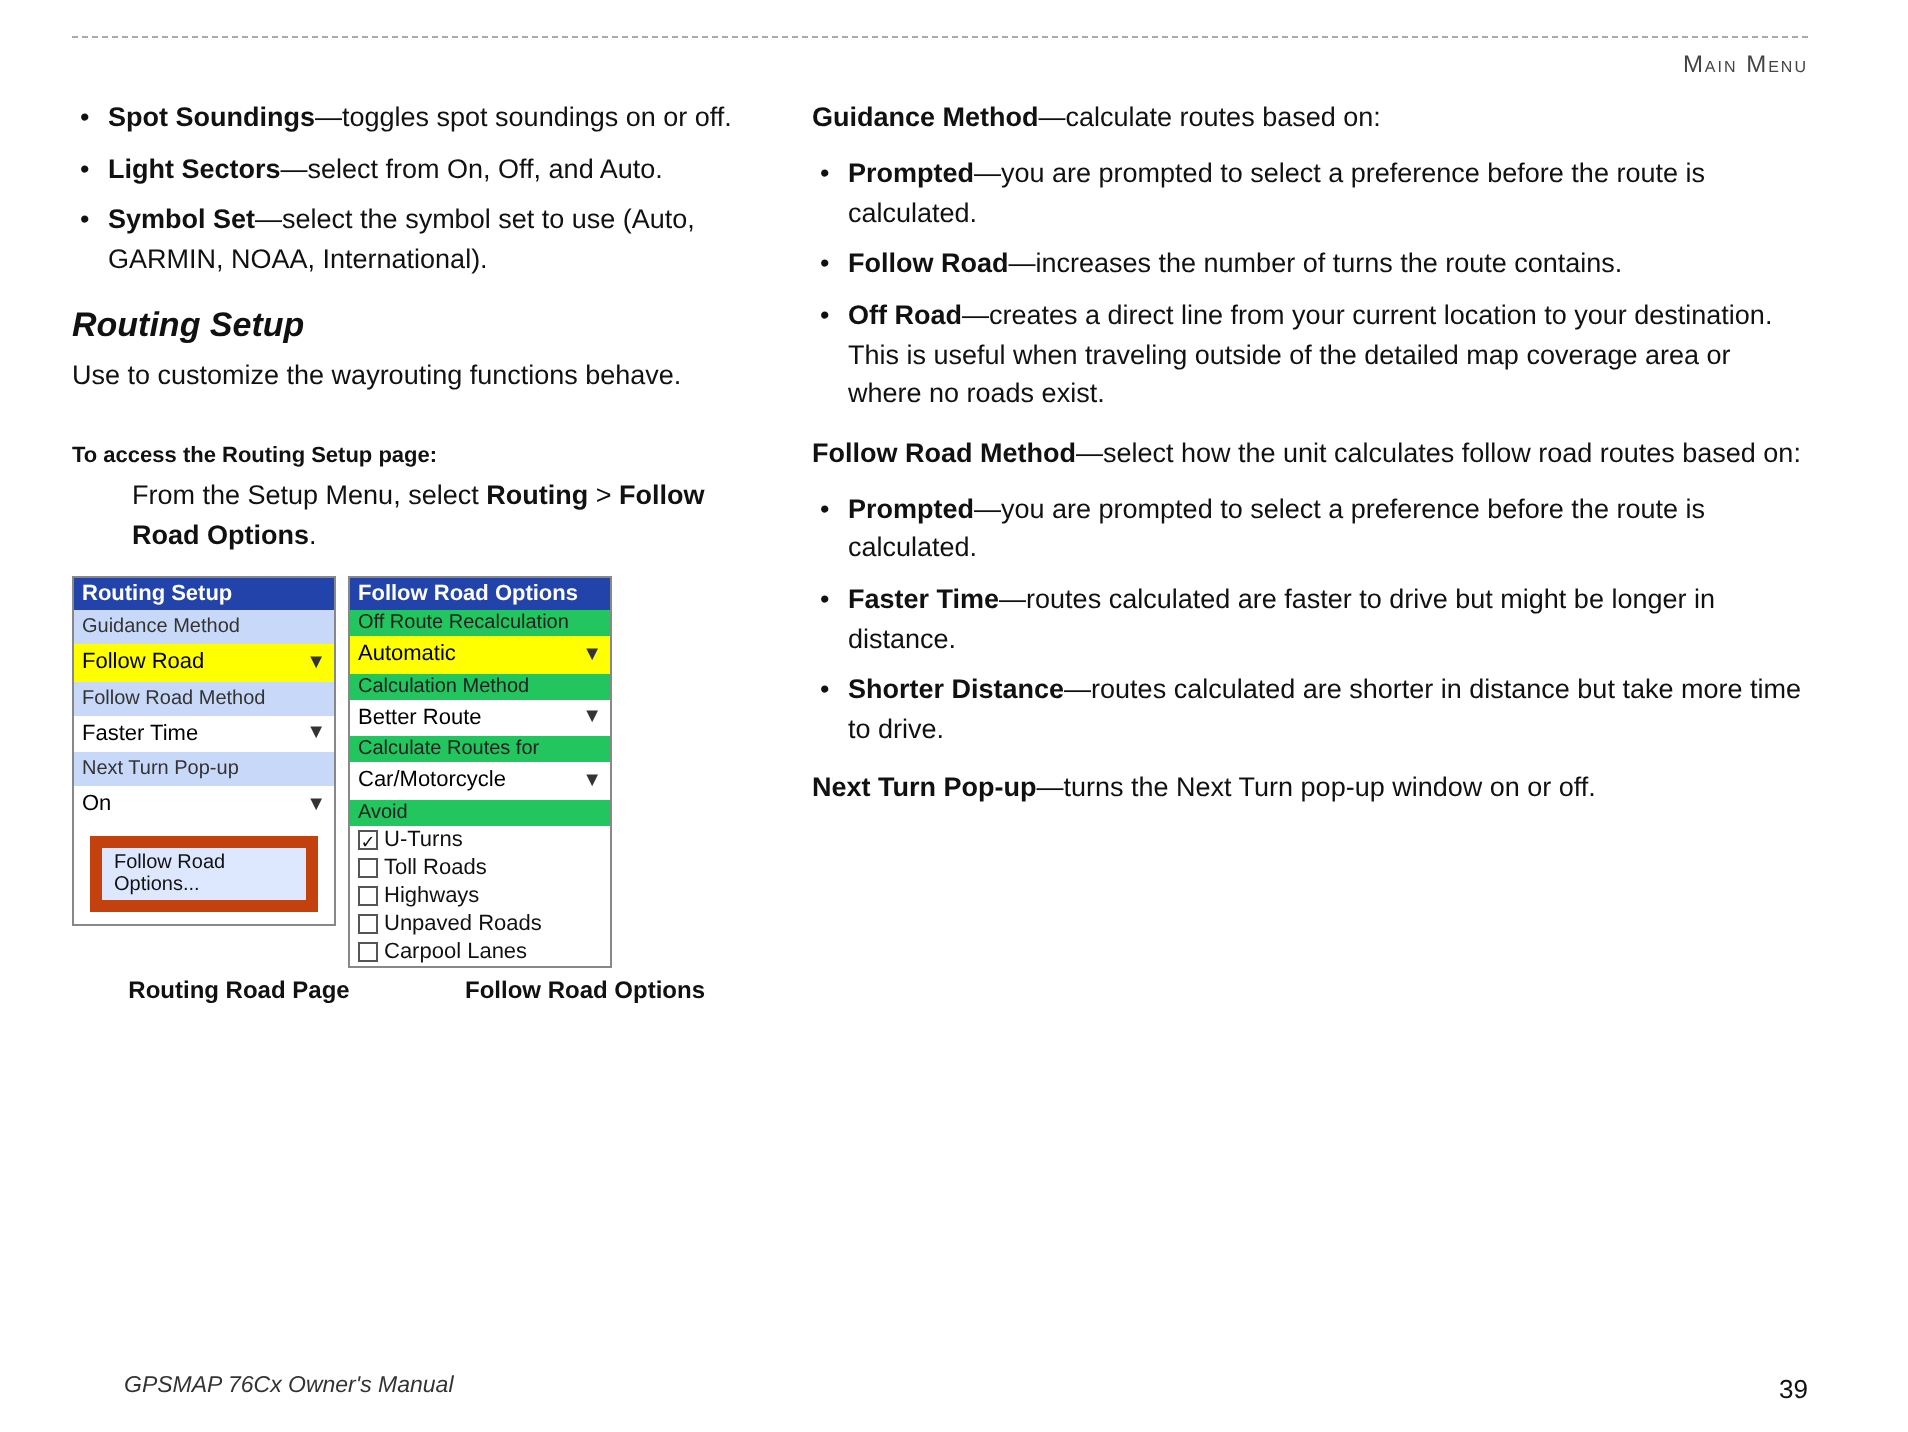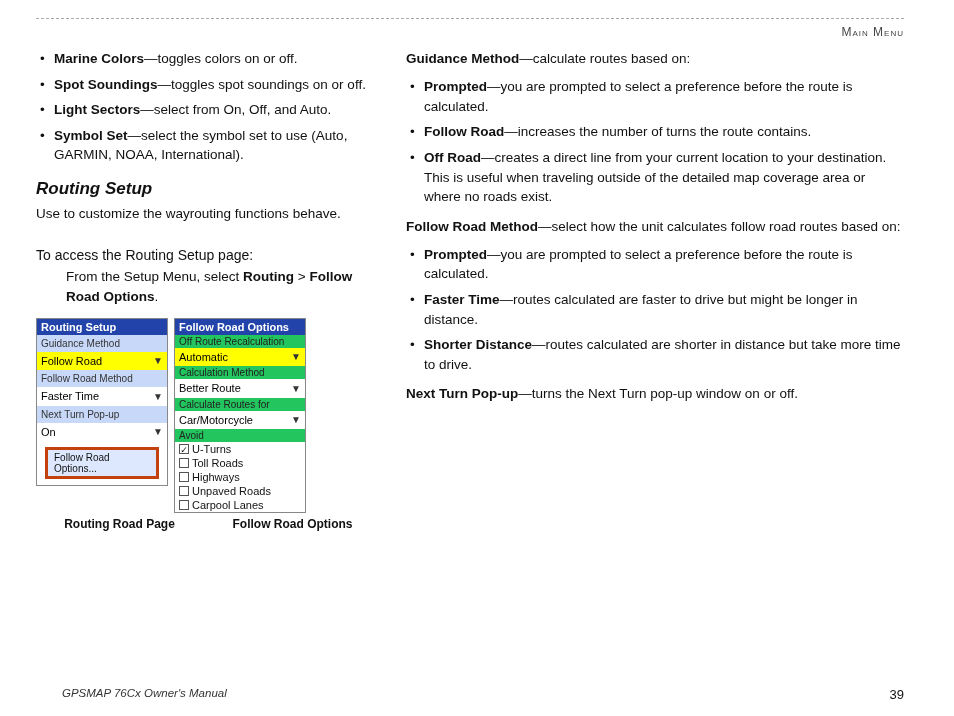--- a/index.html
+++ b/index.html
@@ -64,23 +64,23 @@
       font-size: 17px;
       font-weight: bold;
       font-style: italic;
       margin: 14px 0 5px 0;
     }
     .section-body {
       margin-bottom: 8px;
       line-height: 1.5;
     }
     .sub-heading {
-      font-weight: normal;
+      font-weight: bold;
       margin: 23px 0 4px 0;
-      font-size: 14px;
+      font-size: 11px;
     }
     .from-setup {
       padding-left: 30px;
       margin-bottom: 10px;
       line-height: 1.5;
     }
     .screenshots {
       display: flex;
       gap: 6px;
       margin: 8px 0 4px 0;
@@ -121,21 +121,21 @@
     .screen-row.with-arrow {
       display: flex;
       justify-content: space-between;
       align-items: center;
     }
     .screen-arrow {
       font-size: 10px;
       color: #333;
     }
     .screen-btn {
-      border: 3px solid #c2410c;
+      border: 6px solid #c2410c;
       background: #dde8ff;
       padding: 2px 6px;
       margin: 3px 4px;
       font-size: 10px;
       display: inline-block;
       cursor: pointer;
     }
     .screen-section-label {
       background: #22c55e;
       font-size: 10px;
@@ -200,21 +200,20 @@
 <body>
 
 <div class="page">
   <hr class="header-rule">
   <div class="main-menu-label">Main Menu</div>
 
   <div class="two-col">
 
     <div class="left-col">
       <ul class="bullet-list">
-        <li><strong>Marine Colors</strong>—toggles colors on or off.</li>
         <li><strong>Spot Soundings</strong>—toggles spot soundings on or off.</li>
         <li><strong>Light Sectors</strong>—select from On, Off, and Auto.</li>
         <li><strong>Symbol Set</strong>—select the symbol set to use (Auto, GARMIN, NOAA, International).</li>
       </ul>
 
       <div class="section-heading">Routing Setup</div>
       <div class="section-body">Use to customize the wayrouting functions behave.</div>
 
       <div class="sub-heading">To access the Routing Setup page:</div>
       <div class="from-setup">

